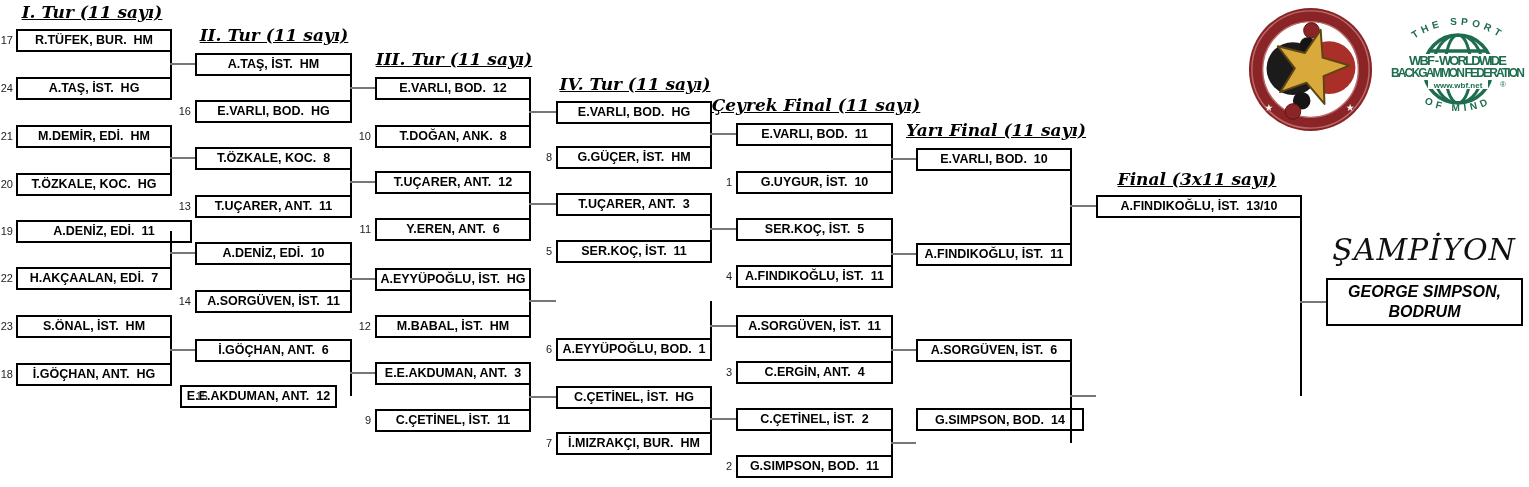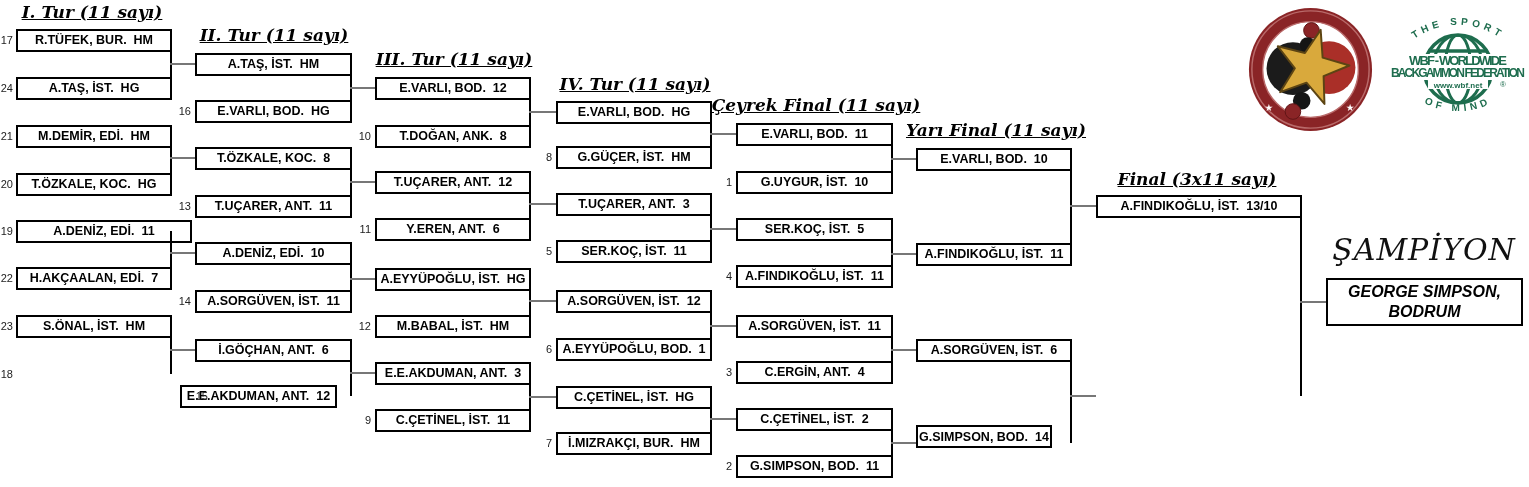--- a/index.html
+++ b/index.html
@@ -34,20 +34,21 @@
   <div class="rh" style="left:996px;top:120px">Yarı Final (11 sayı)</div>
   <div class="rh" style="left:1197px;top:169px">Final (3x11 sayı)</div>
 
   <div class="pb" style="left:16px;top:28.5px;width:156px">R.TÜFEK, BUR.  HM</div>
   <div class="pb" style="left:16px;top:76.5px;width:156px">A.TAŞ, İST.  HG</div>
   <div class="pb" style="left:16px;top:124.5px;width:156px">M.DEMİR, EDİ.  HM</div>
   <div class="pb" style="left:16px;top:172.5px;width:156px">T.ÖZKALE, KOC.  HG</div>
   <div class="pb" style="left:16px;top:219.5px;width:176px">A.DENİZ, EDİ.  11</div>
   <div class="pb" style="left:16px;top:266.5px;width:156px">H.AKÇAALAN, EDİ.  7</div>
   <div class="pb" style="left:16px;top:314.5px;width:156px">S.ÖNAL, İST.  HM</div>
+  <div class="pb" style="left:16px;top:362.5px;width:156px">İ.GÖÇHAN, ANT.  HG</div>
   <span class="seed" style="left:-5px;top:33.5px">17</span>
   <span class="seed" style="left:-5px;top:81.5px">24</span>
   <span class="seed" style="left:-5px;top:129.5px">21</span>
   <span class="seed" style="left:-5px;top:177.5px">20</span>
   <span class="seed" style="left:-5px;top:224.5px">19</span>
   <span class="seed" style="left:-5px;top:271.5px">22</span>
   <span class="seed" style="left:-5px;top:319.5px">23</span>
   <span class="seed" style="left:-5px;top:367.5px">18</span>
 
   <div class="pb" style="left:195px;top:52.5px;width:157px">A.TAŞ, İST.  HM</div>
@@ -73,21 +74,20 @@
   <div class="pb" style="left:375px;top:408.5px;width:156px">C.ÇETİNEL, İST.  11</div>
   <span class="seed" style="left:353px;top:129.5px">10</span>
   <span class="seed" style="left:353px;top:222.5px">11</span>
   <span class="seed" style="left:353px;top:319.5px">12</span>
   <span class="seed" style="left:353px;top:413.5px">9</span>
 
   <div class="pb" style="left:556px;top:100.5px;width:156px">E.VARLI, BOD.  HG</div>
   <div class="pb" style="left:556px;top:145.5px;width:156px">G.GÜÇER, İST.  HM</div>
   <div class="pb" style="left:556px;top:192.5px;width:156px">T.UÇARER, ANT.  3</div>
   <div class="pb" style="left:556px;top:239.5px;width:156px">SER.KOÇ, İST.  11</div>
-  <div class="pb" style="left:556px;top:289.5px;width:156px">A.SORGÜVEN, İST.  12</div>
   <div class="pb" style="left:556px;top:337.5px;width:156px">A.EYYÜPOĞLU, BOD.  1</div>
   <div class="pb" style="left:556px;top:385.5px;width:156px">C.ÇETİNEL, İST.  HG</div>
   <div class="pb" style="left:556px;top:431.5px;width:156px">İ.MIZRAKÇI, BUR.  HM</div>
   <span class="seed" style="left:534px;top:150.5px">8</span>
   <span class="seed" style="left:534px;top:244.5px">5</span>
   <span class="seed" style="left:534px;top:342.5px">6</span>
   <span class="seed" style="left:534px;top:436.5px">7</span>
 
   <div class="pb" style="left:736px;top:122.5px;width:157px">E.VARLI, BOD.  11</div>
   <div class="pb" style="left:736px;top:170.5px;width:157px">G.UYGUR, İST.  10</div>
@@ -98,21 +98,21 @@
   <div class="pb" style="left:736px;top:407.5px;width:157px">C.ÇETİNEL, İST.  2</div>
   <div class="pb" style="left:736px;top:454.5px;width:157px">G.SIMPSON, BOD.  11</div>
   <span class="seed" style="left:714px;top:175.5px">1</span>
   <span class="seed" style="left:714px;top:269.5px">4</span>
   <span class="seed" style="left:714px;top:365.5px">3</span>
   <span class="seed" style="left:714px;top:459.5px">2</span>
 
   <div class="pb" style="left:916px;top:147.5px;width:156px">E.VARLI, BOD.  10</div>
   <div class="pb" style="left:916px;top:242.5px;width:156px">A.FINDIKOĞLU, İST.  11</div>
   <div class="pb" style="left:916px;top:338.5px;width:156px">A.SORGÜVEN, İST.  6</div>
-  <div class="pb" style="left:916px;top:425px;width:136px">G.SIMPSON, BOD.  14</div>
+  <div class="pb" style="left:916px;top:408px;width:168px">G.SIMPSON, BOD.  14</div>
 
   <div class="pb" style="left:1096px;top:194.5px;width:206px">A.FINDIKOĞLU, İST.  13/10</div>
 
   <div class="champ-title" style="left:1424px;top:232px">ŞAMPİYON</div>
   <div class="champ-box" style="left:1326px;top:278px;width:197px;height:48px">
     <span>GEORGE SIMPSON,</span>
     <span>BODRUM</span>
   </div>
 
   <div class="v" style="left:170px;top:40px;height:48px"></div>

